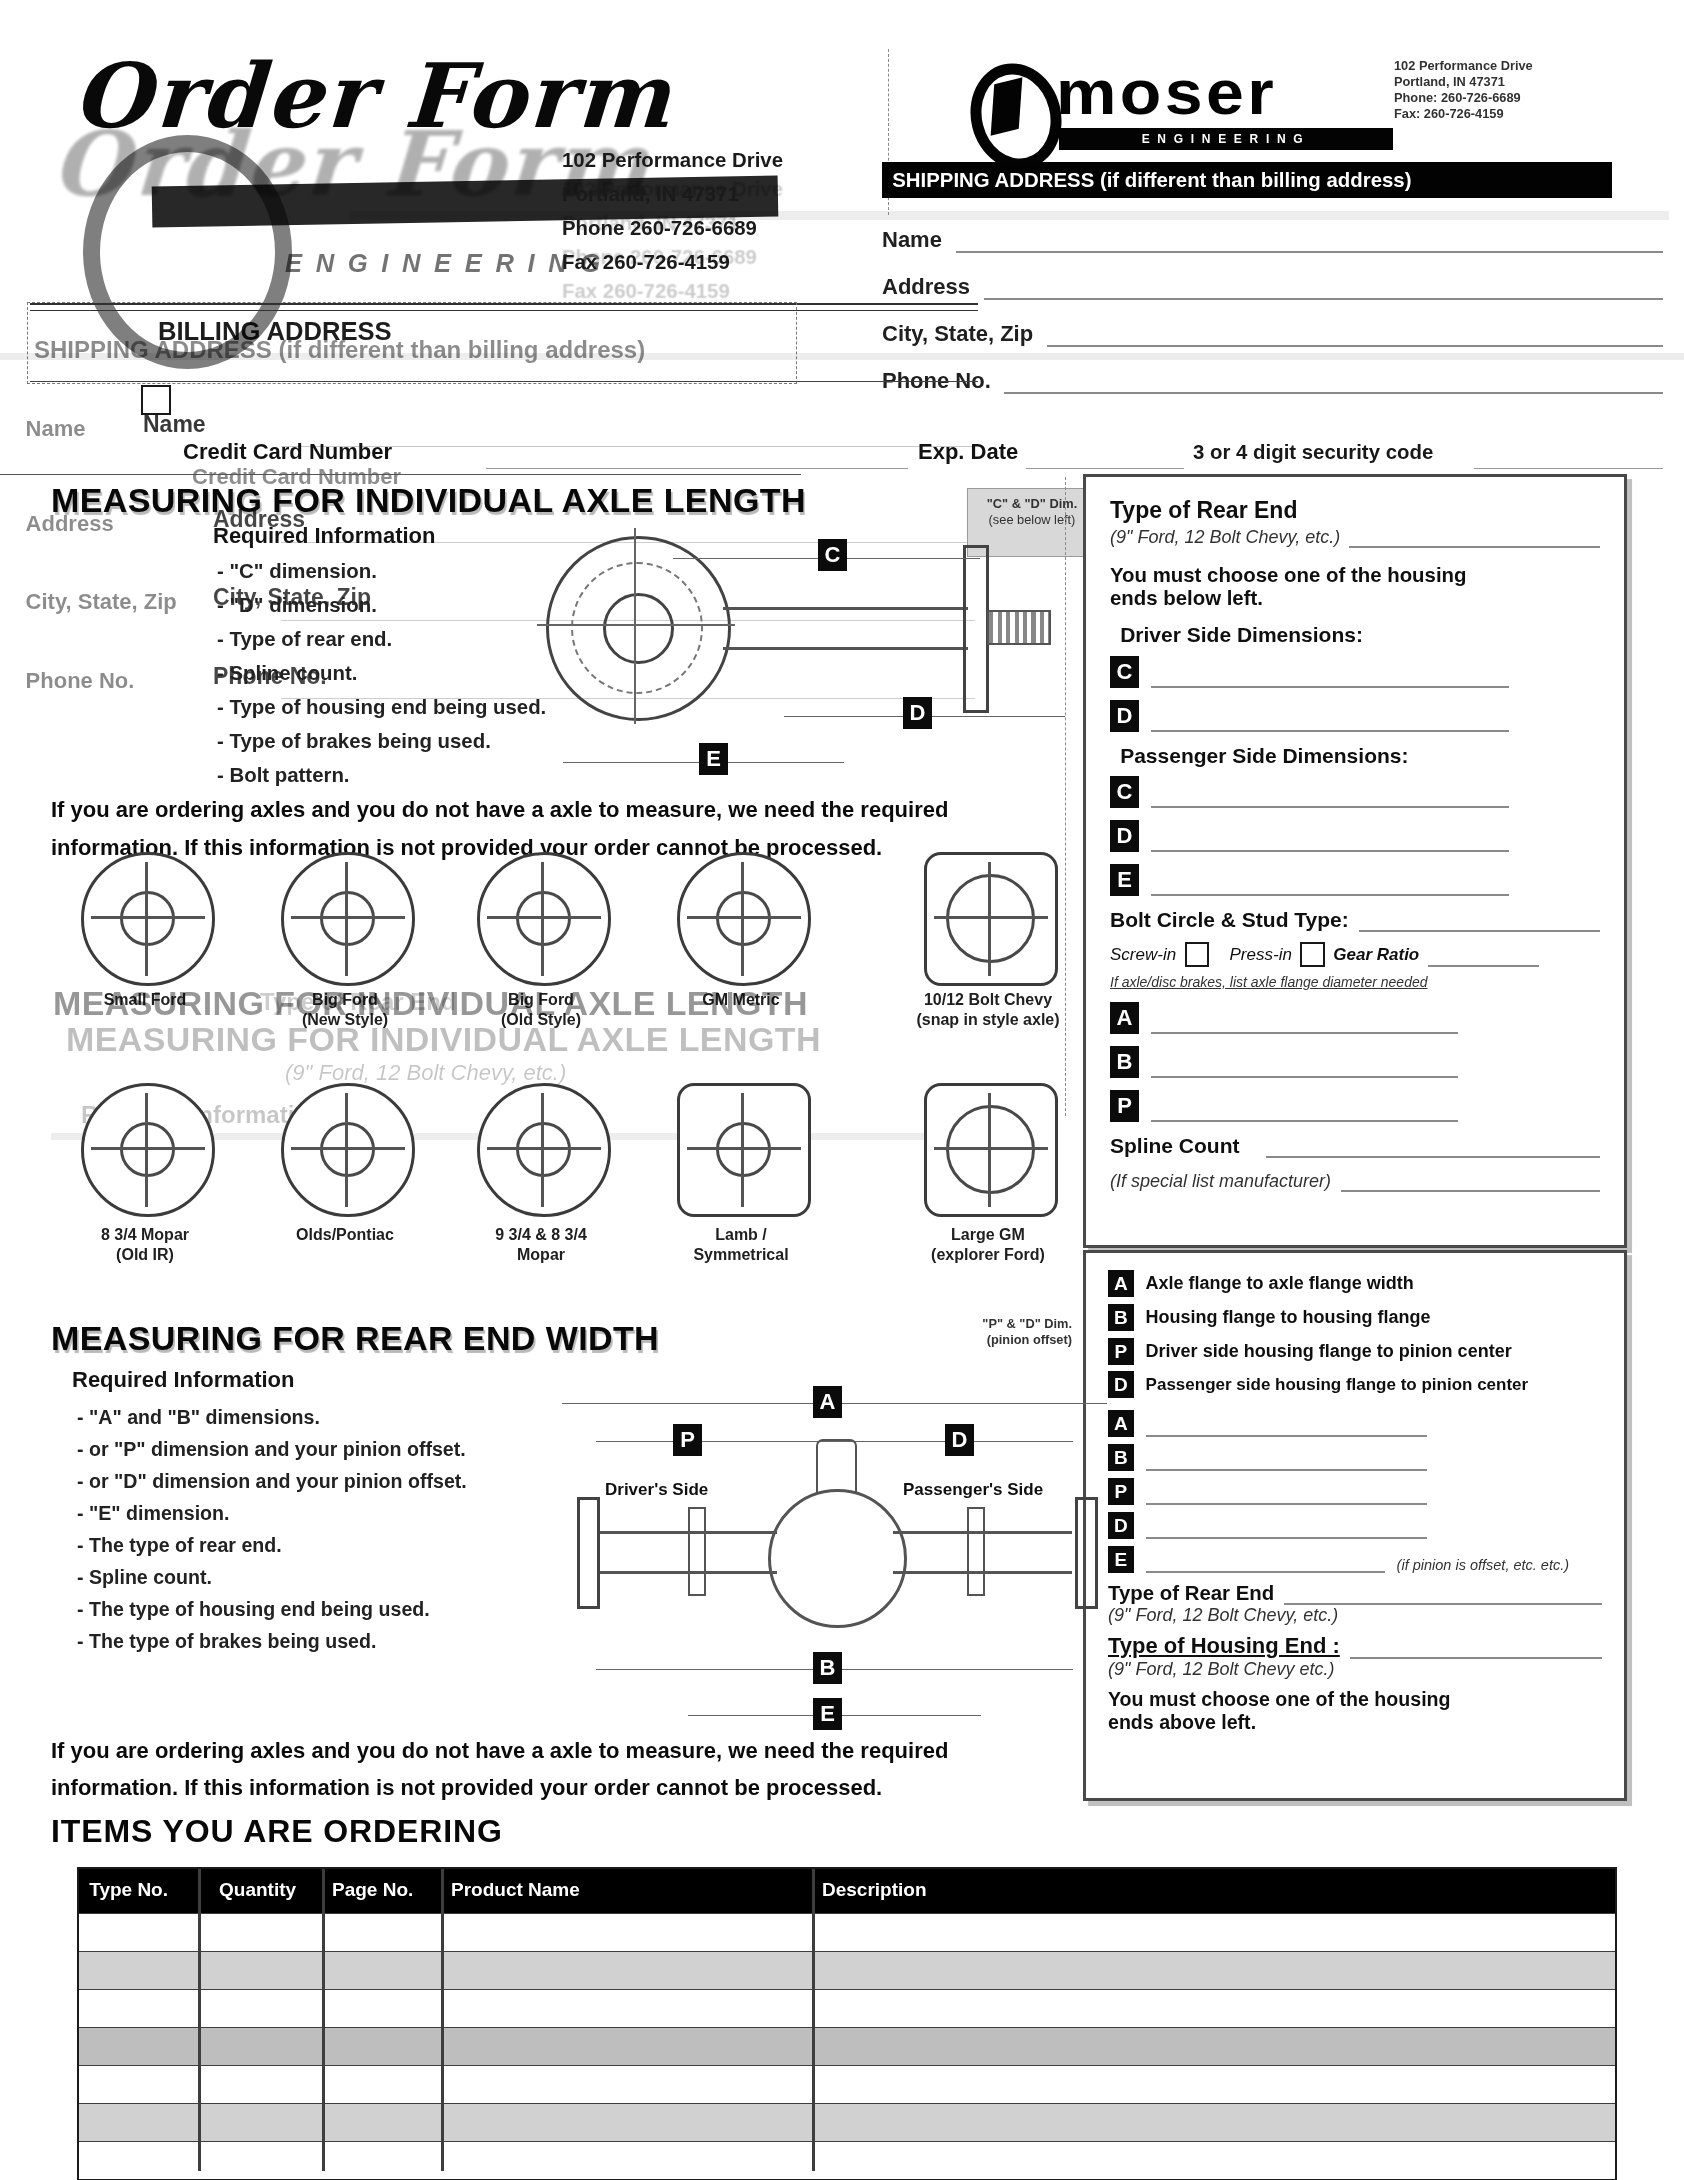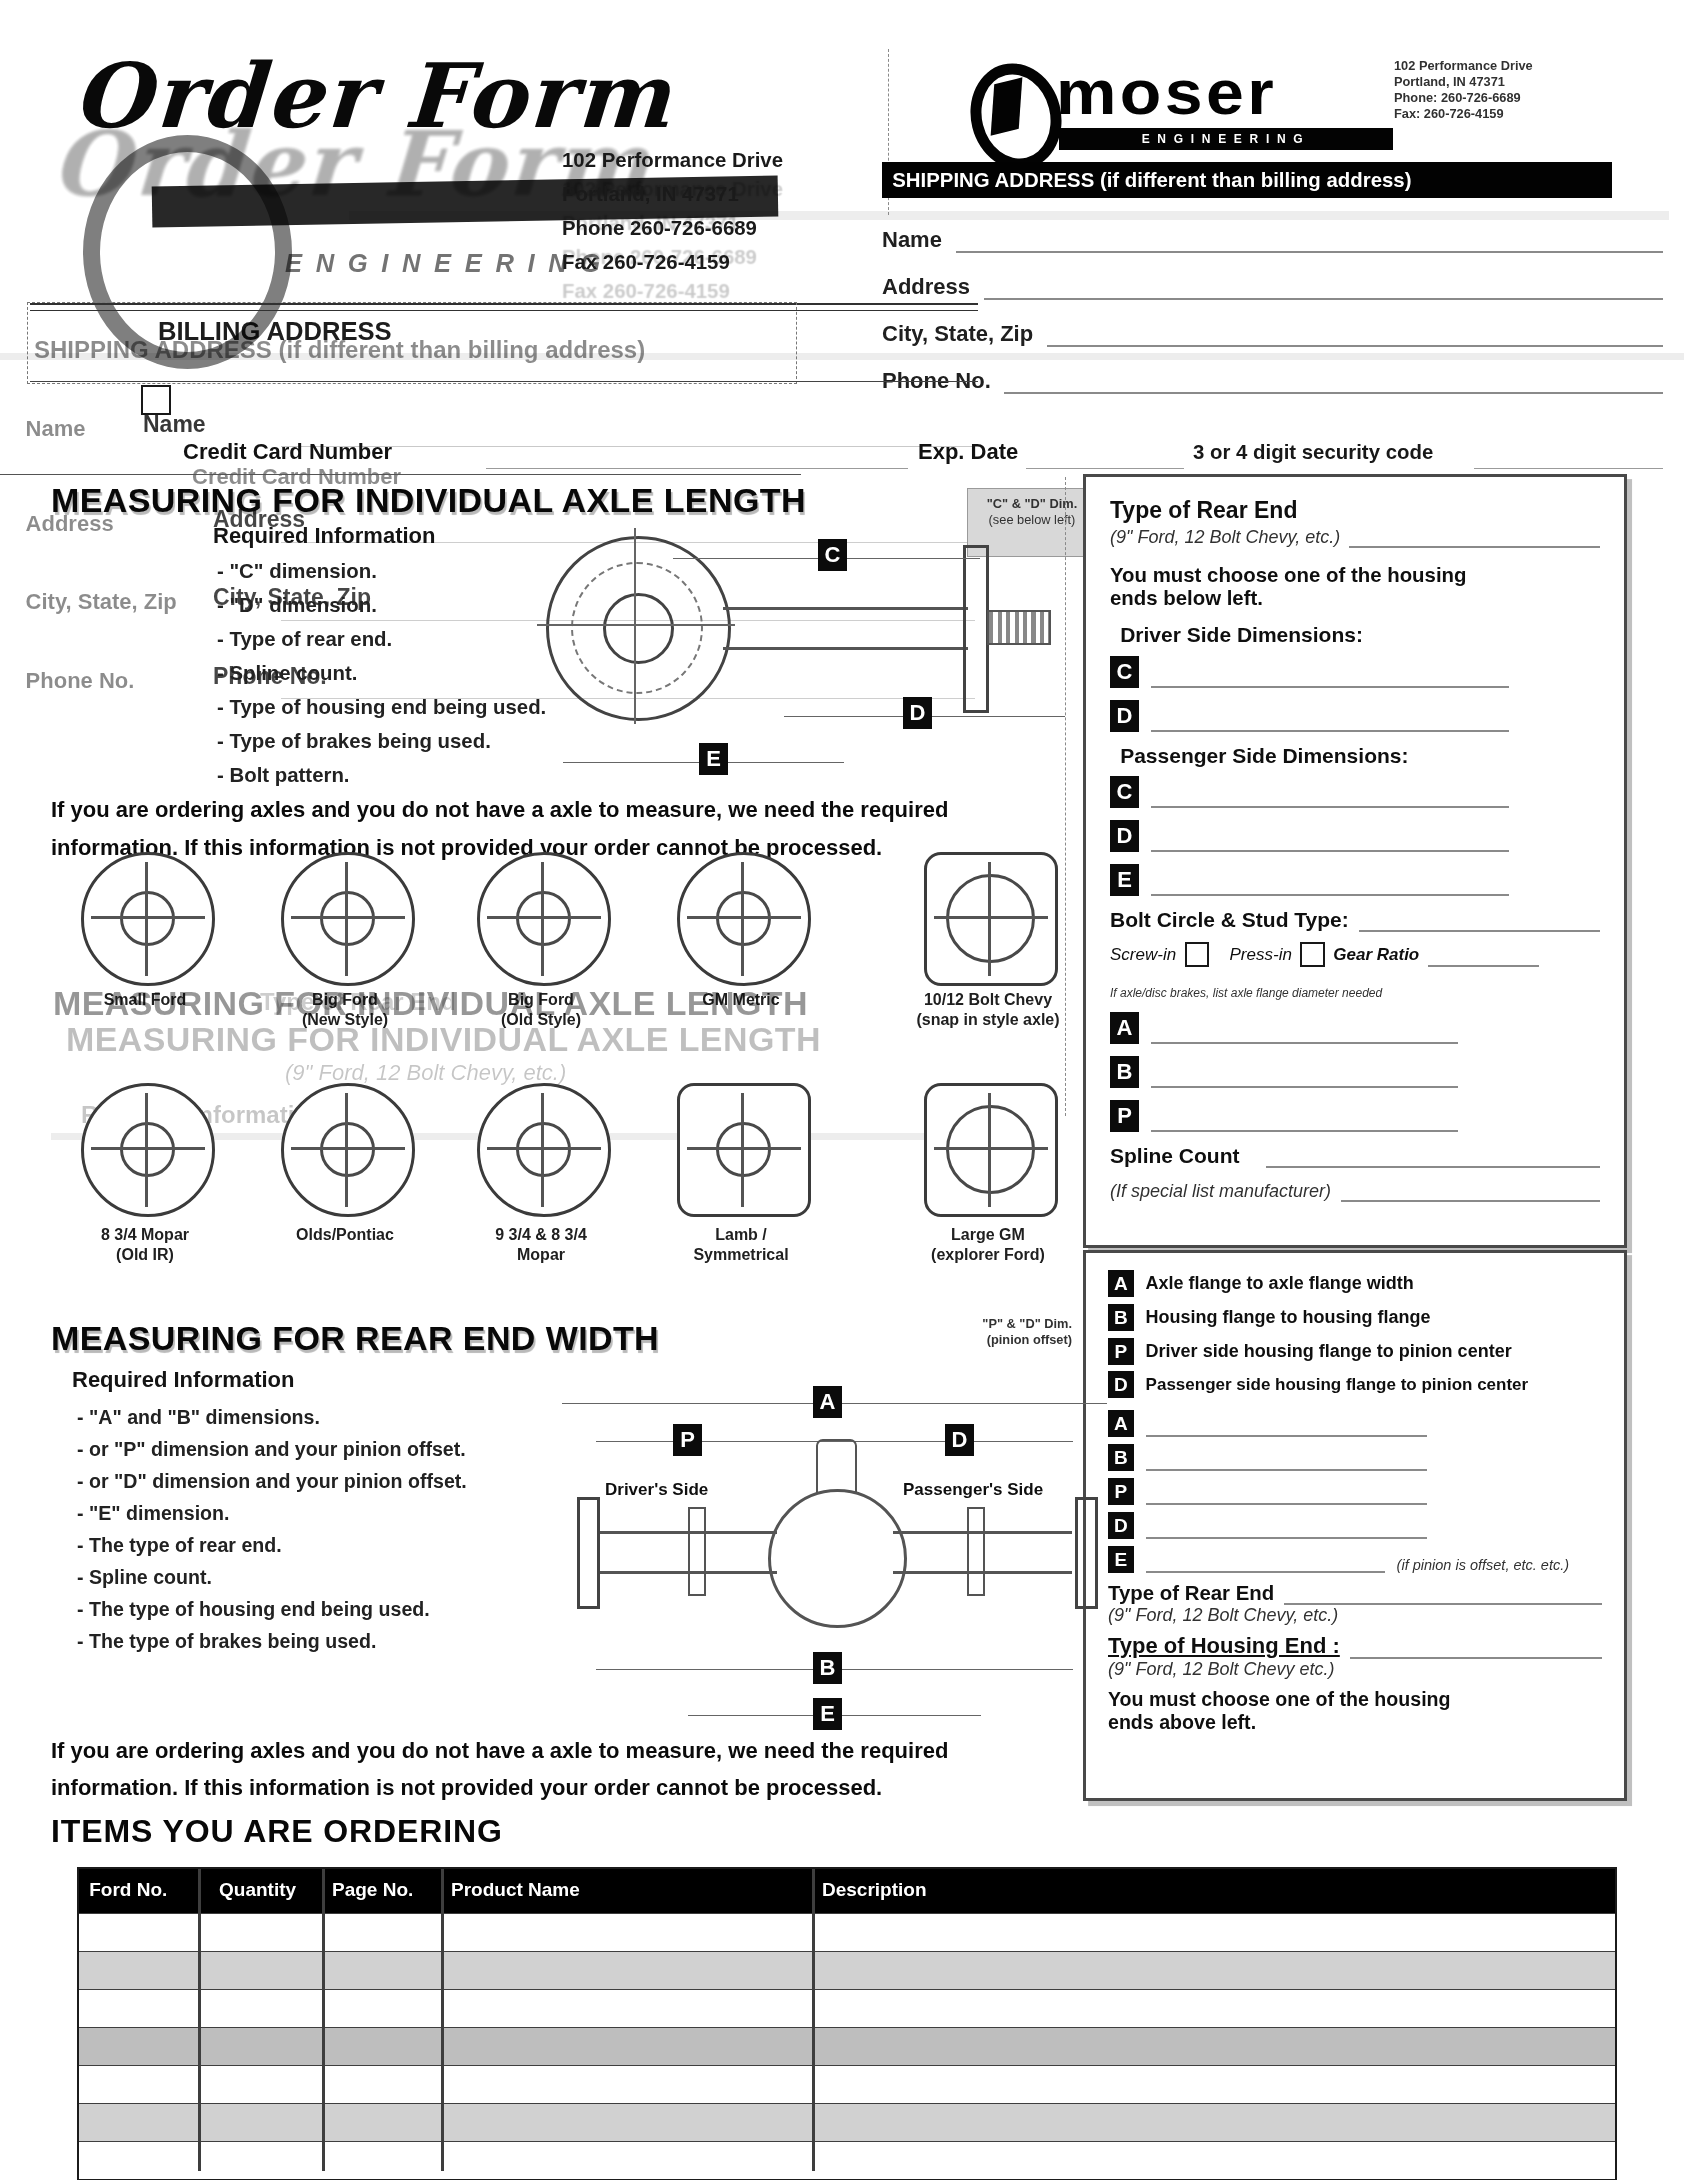--- a/index.html
+++ b/index.html
@@ -320,21 +320,21 @@
         <span class="dline"></span>
       </div>
       <div style="display:flex;align-items:center;gap:8.5px;margin-top:10.2px;font-size:17px;font-style:italic;">
         <span>Screw-in</span>
         <span class="cb" style="width:20.4px;height:20.4px;"></span>
         <span style="margin-left:12px;">Press-in</span>
         <span class="cb" style="width:20.4px;height:20.4px;"></span>
         <span style="font-weight:bold;">Gear Ratio</span>
         <span class="dline" style="max-width:111px;"></span>
       </div>
-      <div class="pi" style="margin-top:19px;font-size:12px;">If axle/disc brakes, list axle flange diameter needed</div>
+      <div class="pi" style="margin-top:7px;font-size:14px;text-decoration:underline;">If axle/disc brakes, list axle flange diameter needed</div>
 
       <div class="dimrow" style="margin-top:12px;">
           <span class="lb">A</span>
           <span class="dline" style="max-width:307px;"></span>
         </div>
       <div class="dimrow">
           <span class="lb">B</span>
           <span class="dline" style="max-width:307px;"></span>
         </div>
       <div class="dimrow">
@@ -449,21 +449,21 @@
     <span class="lb abs" style="left:268px;top:310px;">E</span>
   </div>
 
   <div class="abs note" style="left:51px;top:1738px;">If you are ordering axles and you do not have a axle to measure, we need the required</div>
   <div class="abs note" style="left:51px;top:1775px;">information. If this information is not provided your order cannot be processed.</div>
 
   <div class="abs" style="left:51px;top:1813px;font-weight:900;font-size:32px;letter-spacing:0.9px;color:#0a0a0a;">ITEMS YOU ARE ORDERING</div>
 
   <div id="order-table">
     <div class="thead">
-      <span class="th" style="left:10.2px;">Ford No.</span>
+      <span class="th" style="left:10.2px;">Type No.</span>
       <span class="th" style="left:140px;">Quantity</span>
       <span class="th" style="left:253px;">Page No.</span>
       <span class="th" style="left:372px;">Product Name</span>
       <span class="th" style="left:743px;">Description</span>
     </div>
     <div class="trow" style="background:#ffffff;"></div>
     <div class="trow" style="background:#cfcfcf;"></div>
     <div class="trow" style="background:#ffffff;"></div>
     <div class="trow" style="background:#bdbdbd;"></div>
     <div class="trow" style="background:#ffffff;"></div>

